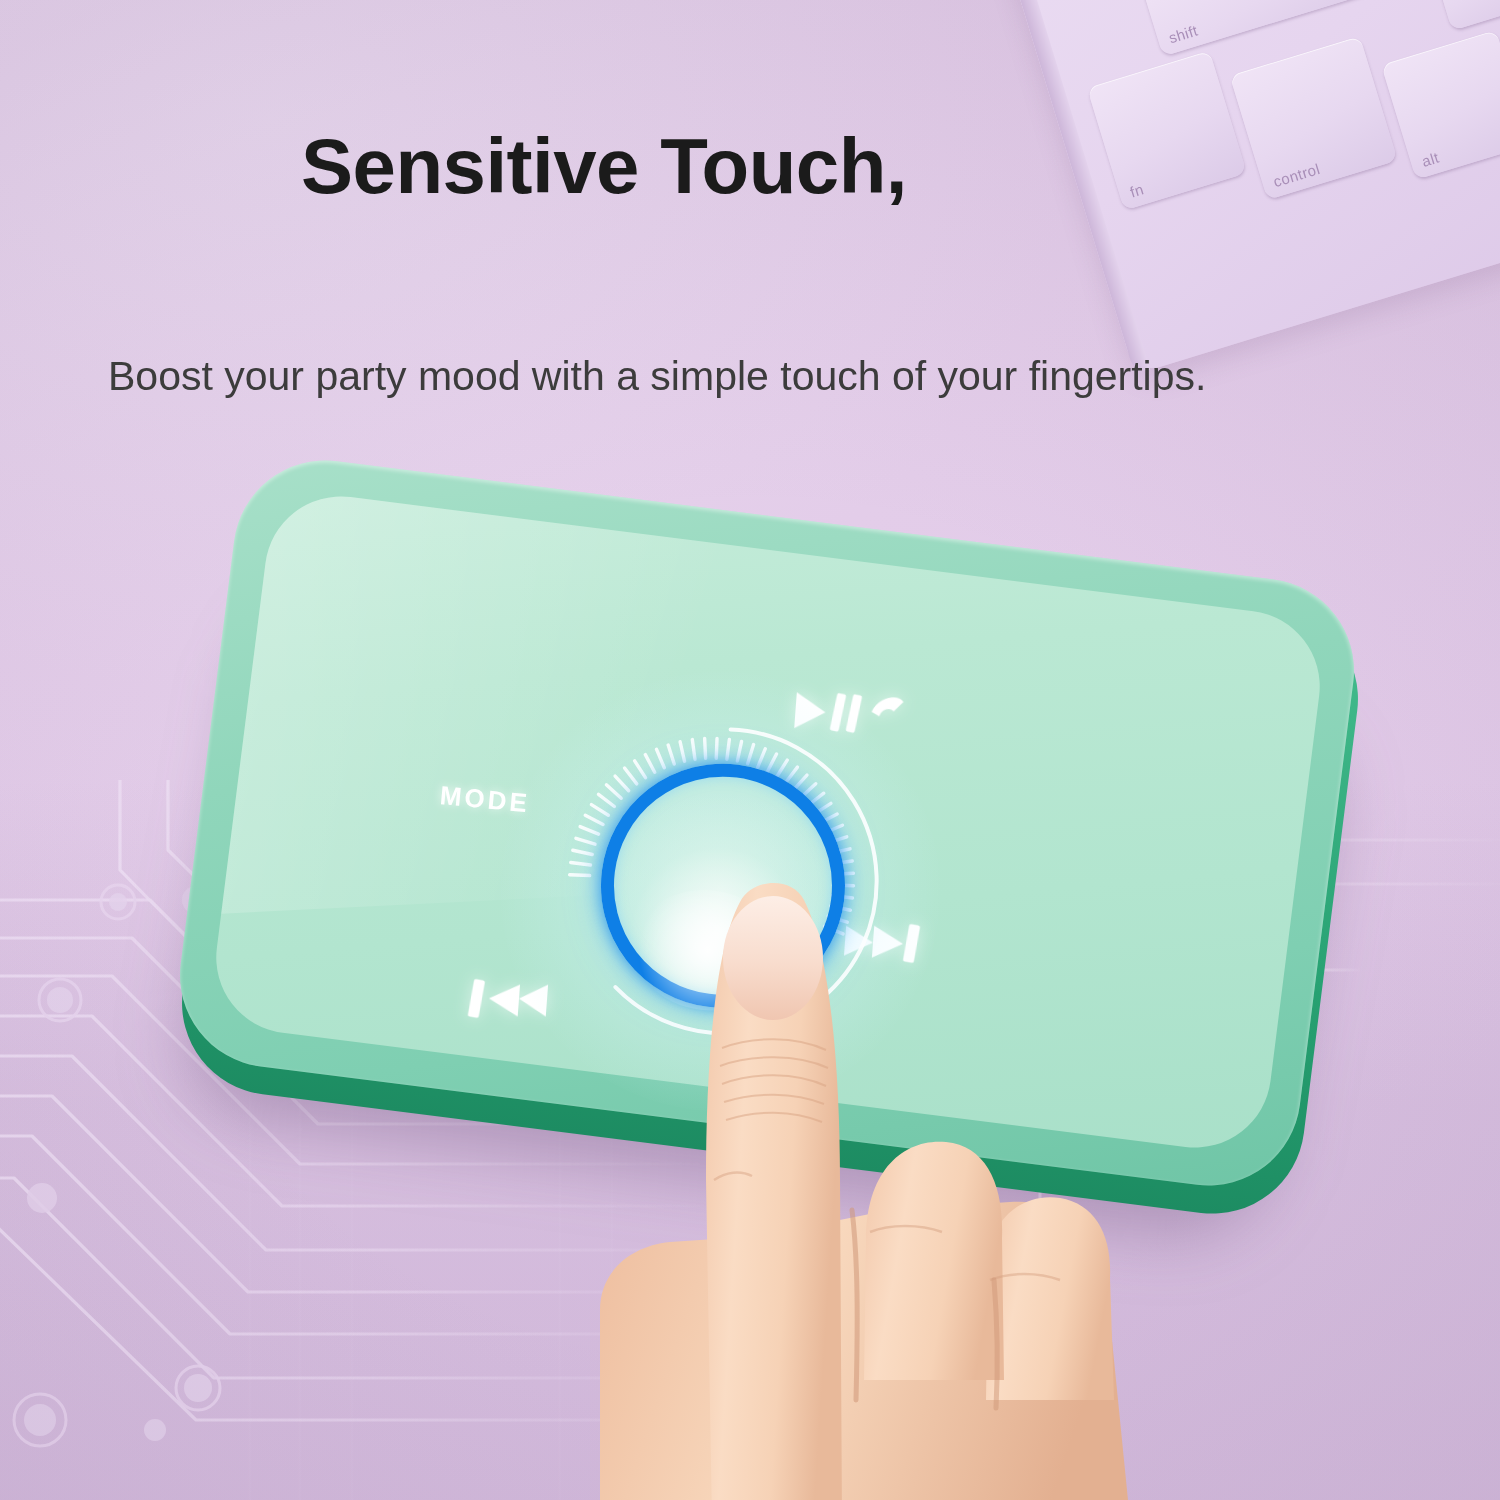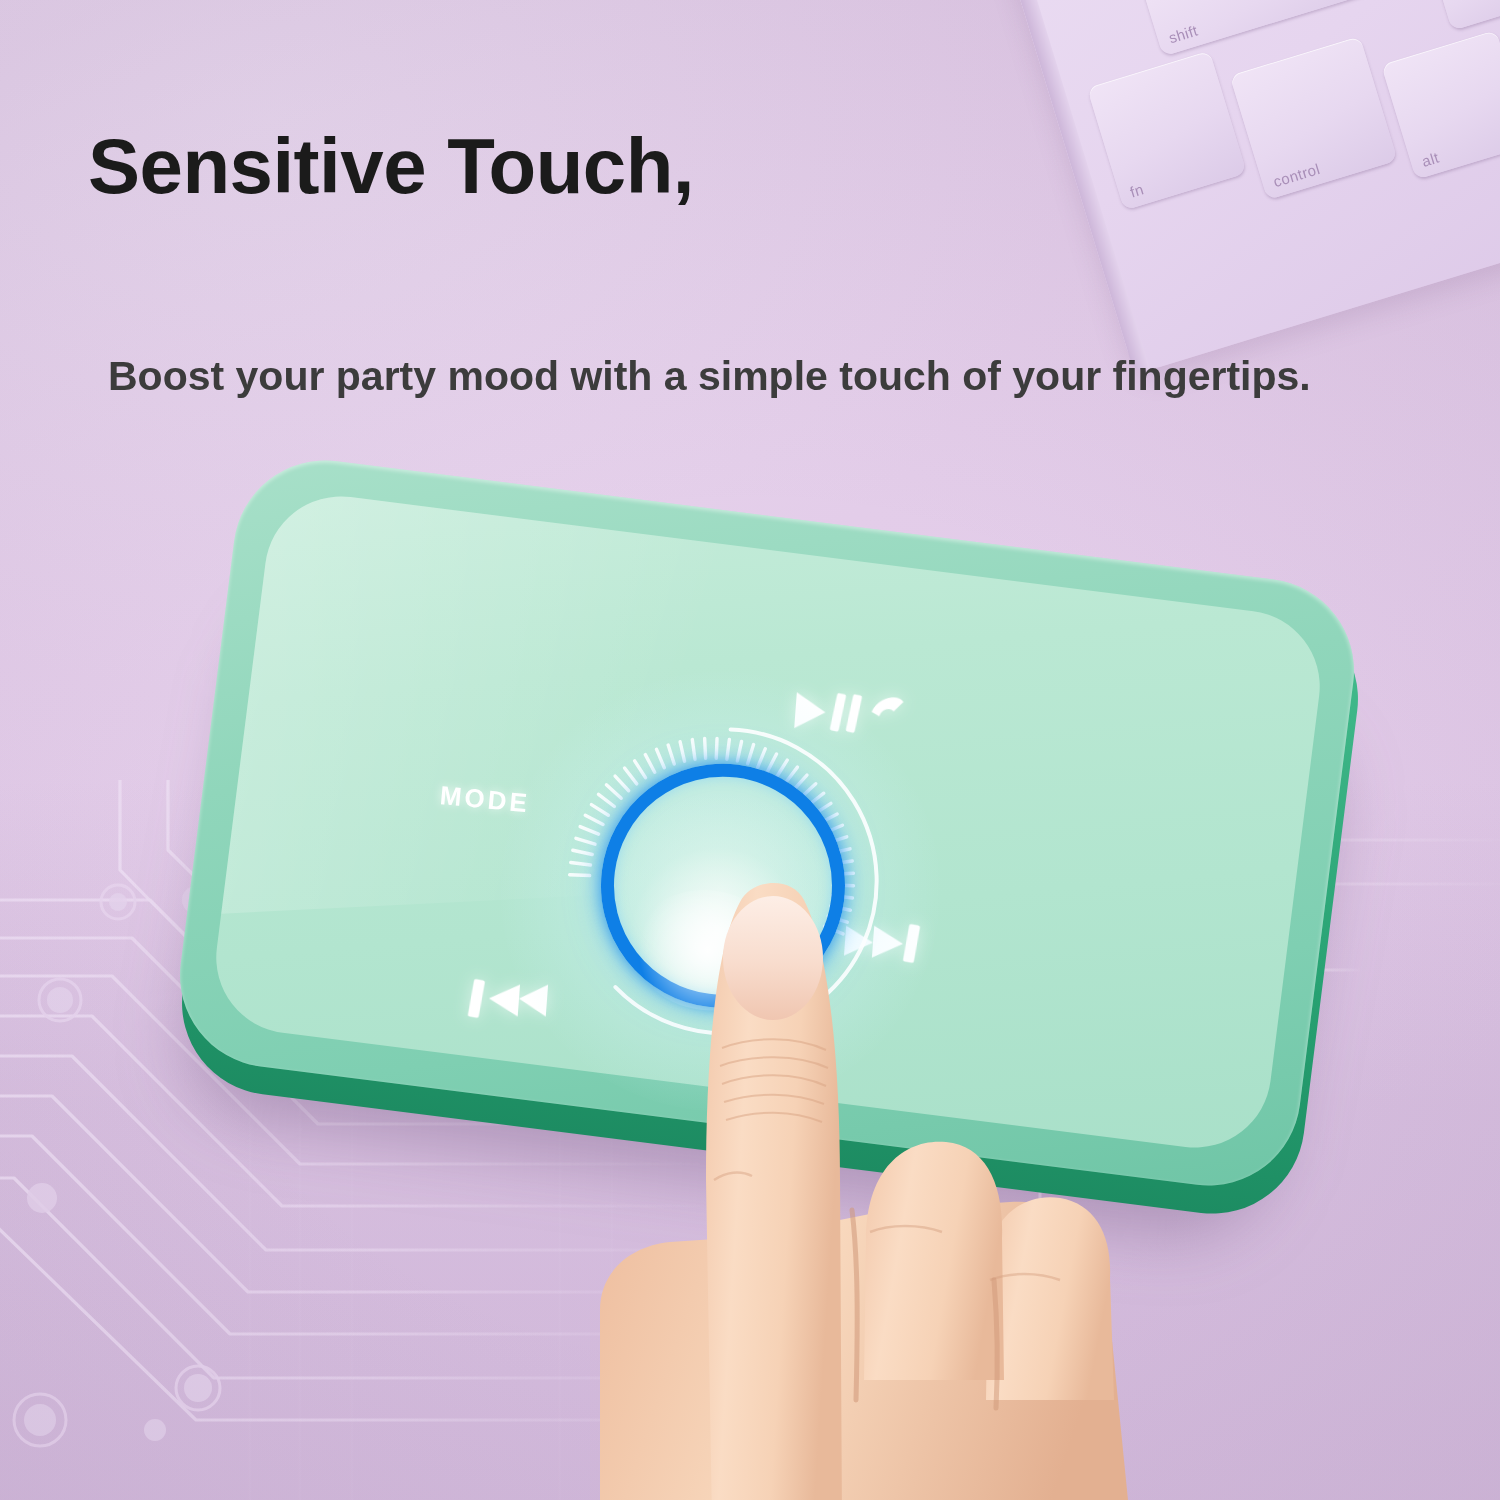--- a/index.html
+++ b/index.html
@@ -175,37 +175,38 @@
   .hand {
     position: absolute;
     left: 590px; top: 880px;
     width: 560px; height: 640px;
   }
   .hand svg { width: 100%; height: 100%; display: block; }
 
   
   .headline {
     position: absolute;
-    left: 88px; top: 128px;
+    left: 104px; top: 128px;
     width: 1000px;
     font-size: 78px;
     line-height: 0.99;
     font-weight: 700;
     color: #1b1b1b;
     letter-spacing: -0.5px;
+    text-align: center;
   }
   .headline .l2 { display: block; }
   .subhead {
     position: absolute;
     left: 108px; top: 352px;
     width: 1340px;
     font-size: 41px;
     line-height: 1.2;
     color: #3c3c3c;
-    font-weight: 700;
+    font-weight: 400;
   }
 </style>
 </head>
 <body>
 
 <div class="canvas">
 
   <div class="bg-base"></div>
   <div class="bg-lower-tint"></div>
 

